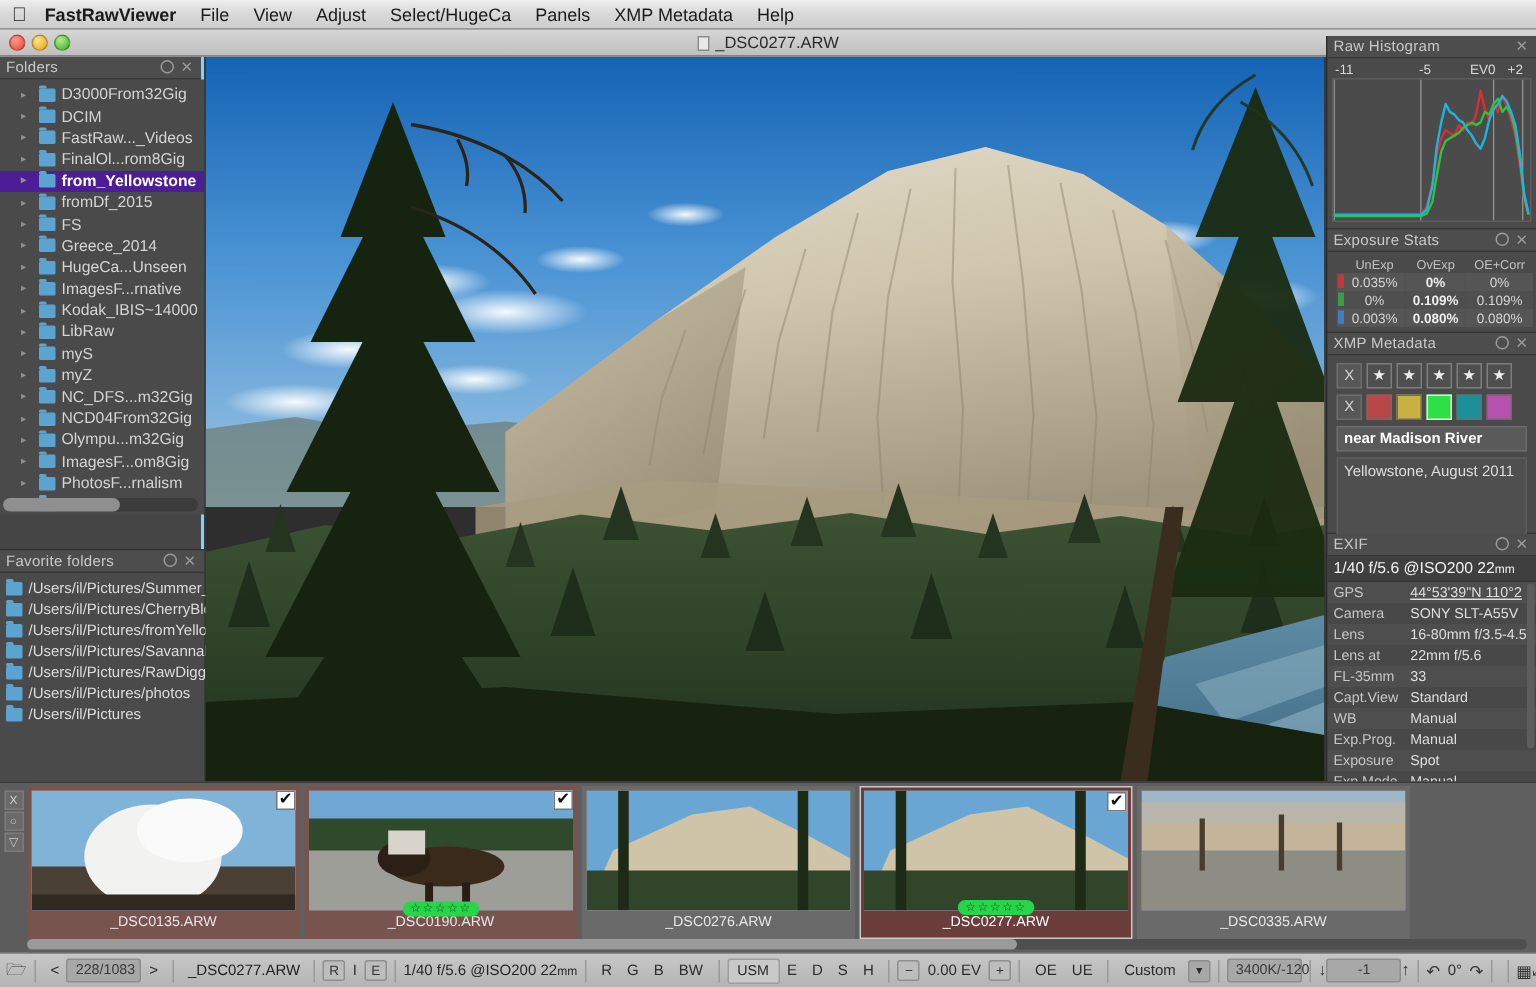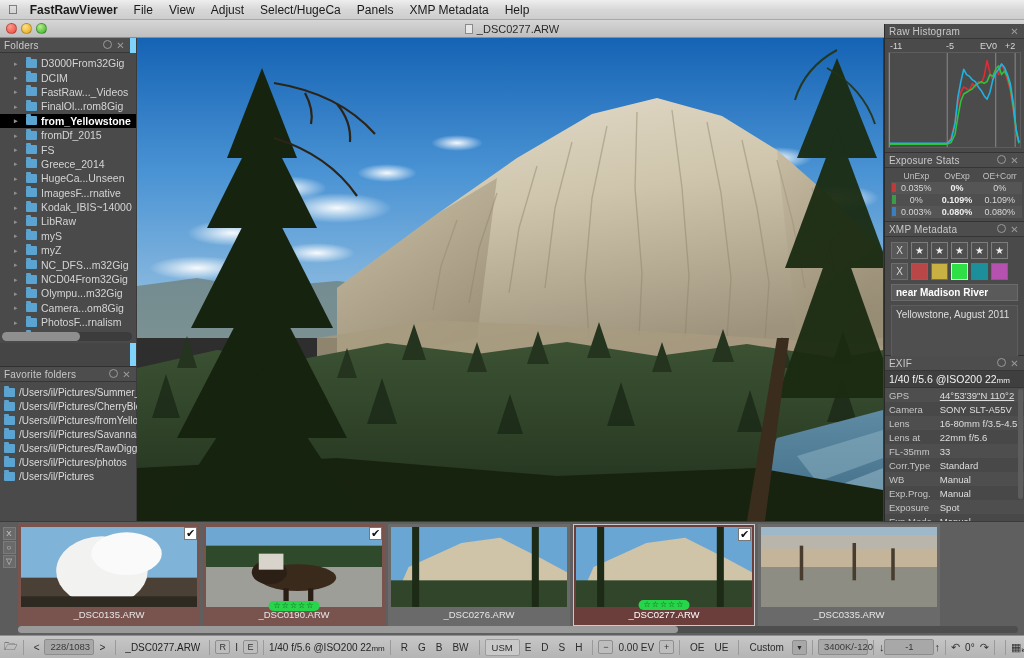--- a/index.html
+++ b/index.html
@@ -37,42 +37,42 @@
   .tl { width: 11px; height: 11px; border-radius: 50%; border: 1px solid rgba(0,0,0,.25); }
   .tl.r { background: radial-gradient(circle at 35% 30%, #ff9a8e, #e8483a); }
   .tl.y { background: radial-gradient(circle at 35% 30%, #ffe08a, #e3a90f); }
   .tl.g { background: radial-gradient(circle at 35% 30%, #b6f08a, #34ab2a); }
   .win-title { font-size: 11px; color: #2b2b2b; display: flex; align-items: center; gap: 4px; }
   .doc-ico { width: 8px; height: 10px; background: #e8e8e8; border: 1px solid #8a8a8a; display: inline-block; }
 
   
   .left-panel {
     position: absolute; left: 0; top: 38px; width: 136px; height: 483px;
-    background: #454545; border-right: 6px solid #7dd3fc;
+    background: #454545; border-right: 2px solid #7dd3fc;
   }
   .panel-head {
     height: 15px; background: #4d4d4d;
     border-bottom: 1px solid #363636;
     display: flex; align-items: center; padding: 0 4px;
     color: #c8c8c8; font-size: 10px;
   }
   .panel-head .ph-title { flex: 1; letter-spacing: .2px; }
   .ph-btn { width: 11px; height: 11px; margin-left: 2px; color: #9a9a9a;
             font-size: 10px; line-height: 11px; text-align: center; cursor: pointer; }
   .gear-ico { display:inline-block; width:9px; height:9px; border:1.5px solid #9a9a9a;
               border-radius:50%; position:relative; }
 
   .folders-body { position: absolute; left: 0; top: 15px; width: 136px; height: 290px;
                   overflow: hidden; background: #4a4a4a; }
   .tree { padding: 3px 0 0 0; }
   .tree-row {
     height: 14.4px; display: flex; align-items: center; padding-left: 32px;
     color: #d4d4d4; font-size: 10.5px; white-space: nowrap; cursor: default;
   }
-  .tree-row.sel { background: #000000; font-weight: bold; color: #fff; }
+  .tree-row.sel { background: #4c1d95; font-weight: bold; color: #fff; }
   .disc { width: 10px; margin-left: -18px; margin-right: 2px; color: #8f8f8f;
           font-size: 7px; line-height: 1; }
   .fold-ico {
     width: 11px; height: 9px; margin-right: 4px; flex: none;
     background: #5ba3d0; border-radius: 1px; position: relative;
   }
   .fold-ico:before {
     content:''; position: absolute; top:-2px; left:0; width:5px; height:2px;
     background:#5ba3d0; border-radius:1px 1px 0 0;
   }
@@ -341,21 +341,21 @@
             <span>NCD04From32Gig</span>
           </div>
           <div class="tree-row">
             <span class="disc">▸</span>
             <span class="fold-ico"></span>
             <span>Olympu...m32Gig</span>
           </div>
           <div class="tree-row">
             <span class="disc">▸</span>
             <span class="fold-ico"></span>
-            <span>Camera...om8Gig</span>
+            <span>ImagesF...om8Gig</span>
           </div>
           <div class="tree-row">
             <span class="disc">▸</span>
             <span class="fold-ico"></span>
             <span>PhotosF...rnalism</span>
           </div>
           <div class="tree-row">
             <span class="disc">▸</span>
             <span class="fold-ico"></span>
             <span>Pile</span>
@@ -665,21 +665,21 @@
               </tr>
               <tr>
                 <td class="k">Lens at</td>
                 <td class="v">22mm f/5.6</td>
               </tr>
               <tr>
                 <td class="k">FL-35mm</td>
                 <td class="v">33</td>
               </tr>
               <tr>
-                <td class="k">Corr.Type</td>
+                <td class="k">Capt.View</td>
                 <td class="v">Standard</td>
               </tr>
               <tr>
                 <td class="k">WB</td>
                 <td class="v">Manual</td>
               </tr>
               <tr>
                 <td class="k">Exp.Prog.</td>
                 <td class="v">Manual</td>
               </tr>

